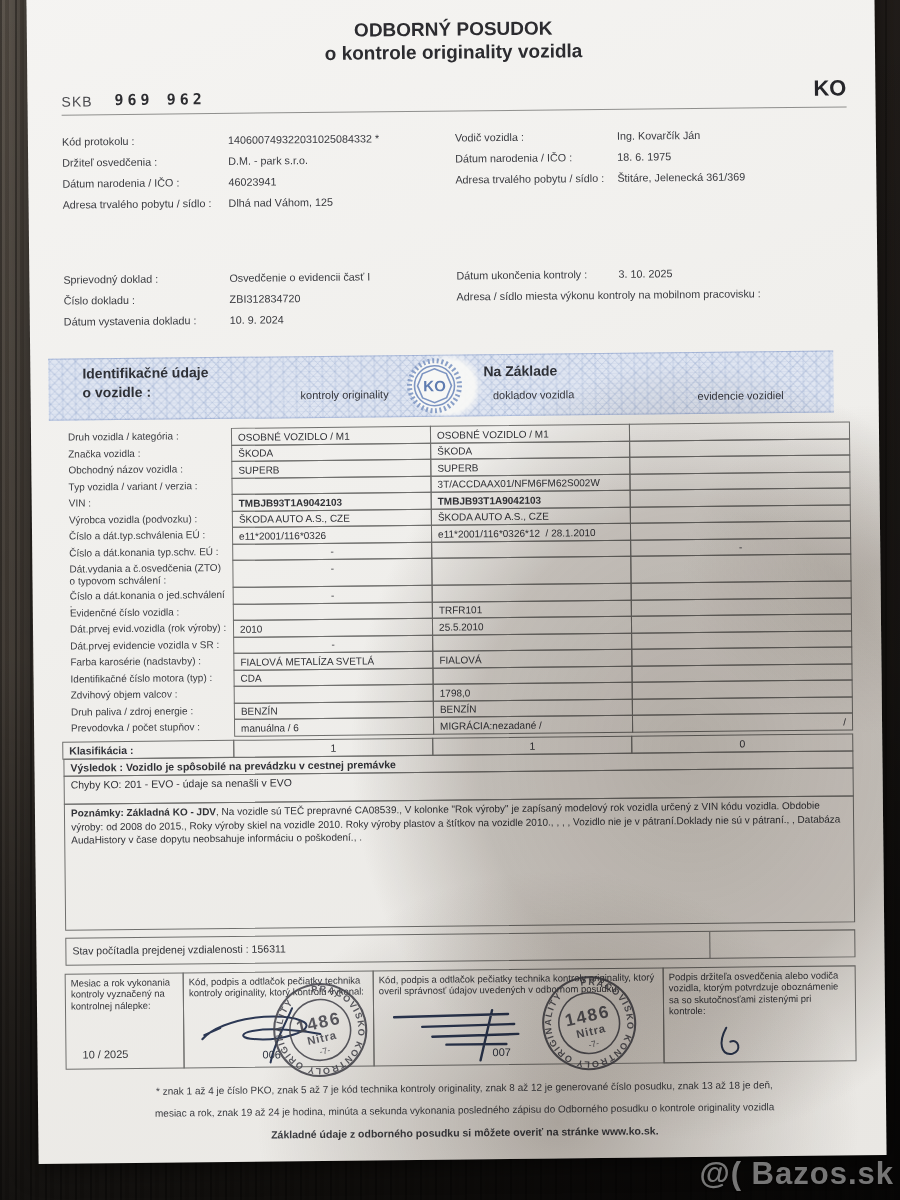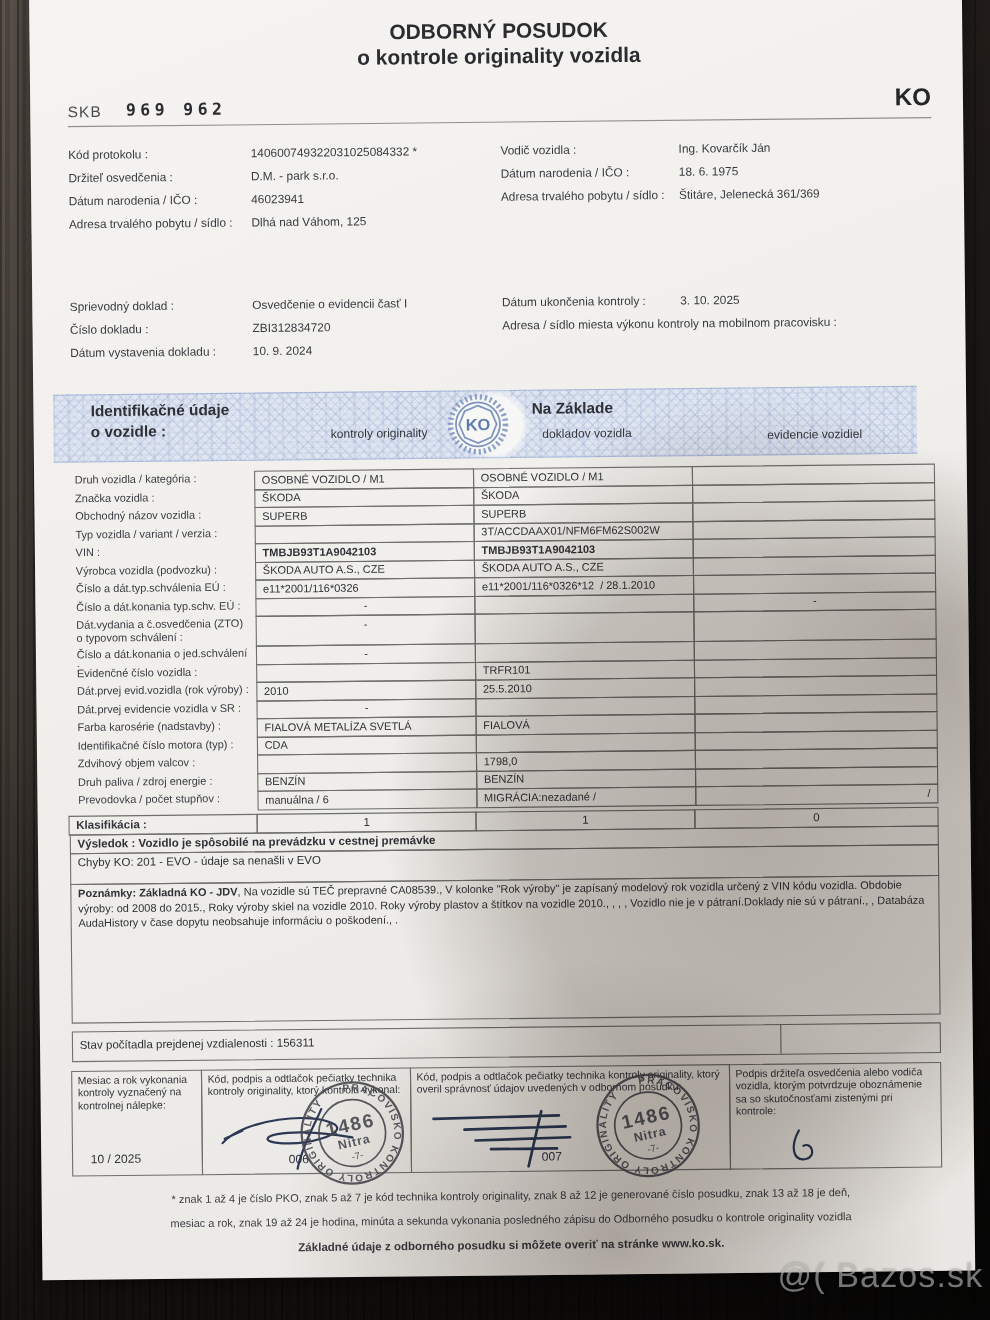--- a/index.html
+++ b/index.html
@@ -111,21 +111,21 @@
   .s2 .s-code{left:78px;}
   .s3 .s-code{left:118px;}
   .stamp{position:absolute;}
   .sig{position:absolute;}
 
   
   .footnote{margin-top:12px; text-align:center; font-size:10px; line-height:22px; color:#3b3c41;}
   .footnote .bold{font-weight:bold; font-size:10.5px;}
 
   
-  .watermark{position:absolute; right:6px; bottom:22px; font-size:31px; font-weight:normal;
+  .watermark{position:absolute; right:6px; bottom:8px; font-size:31px; font-weight:bold;
     color:rgba(214,214,214,.55); letter-spacing:1px; text-shadow:0 0 2px rgba(0,0,0,.35);}
 </style>
 </head>
 <body>
 
 <div class="photo">
   <div class="paper">
     <div class="pcontent">
 
       <div class="title">

